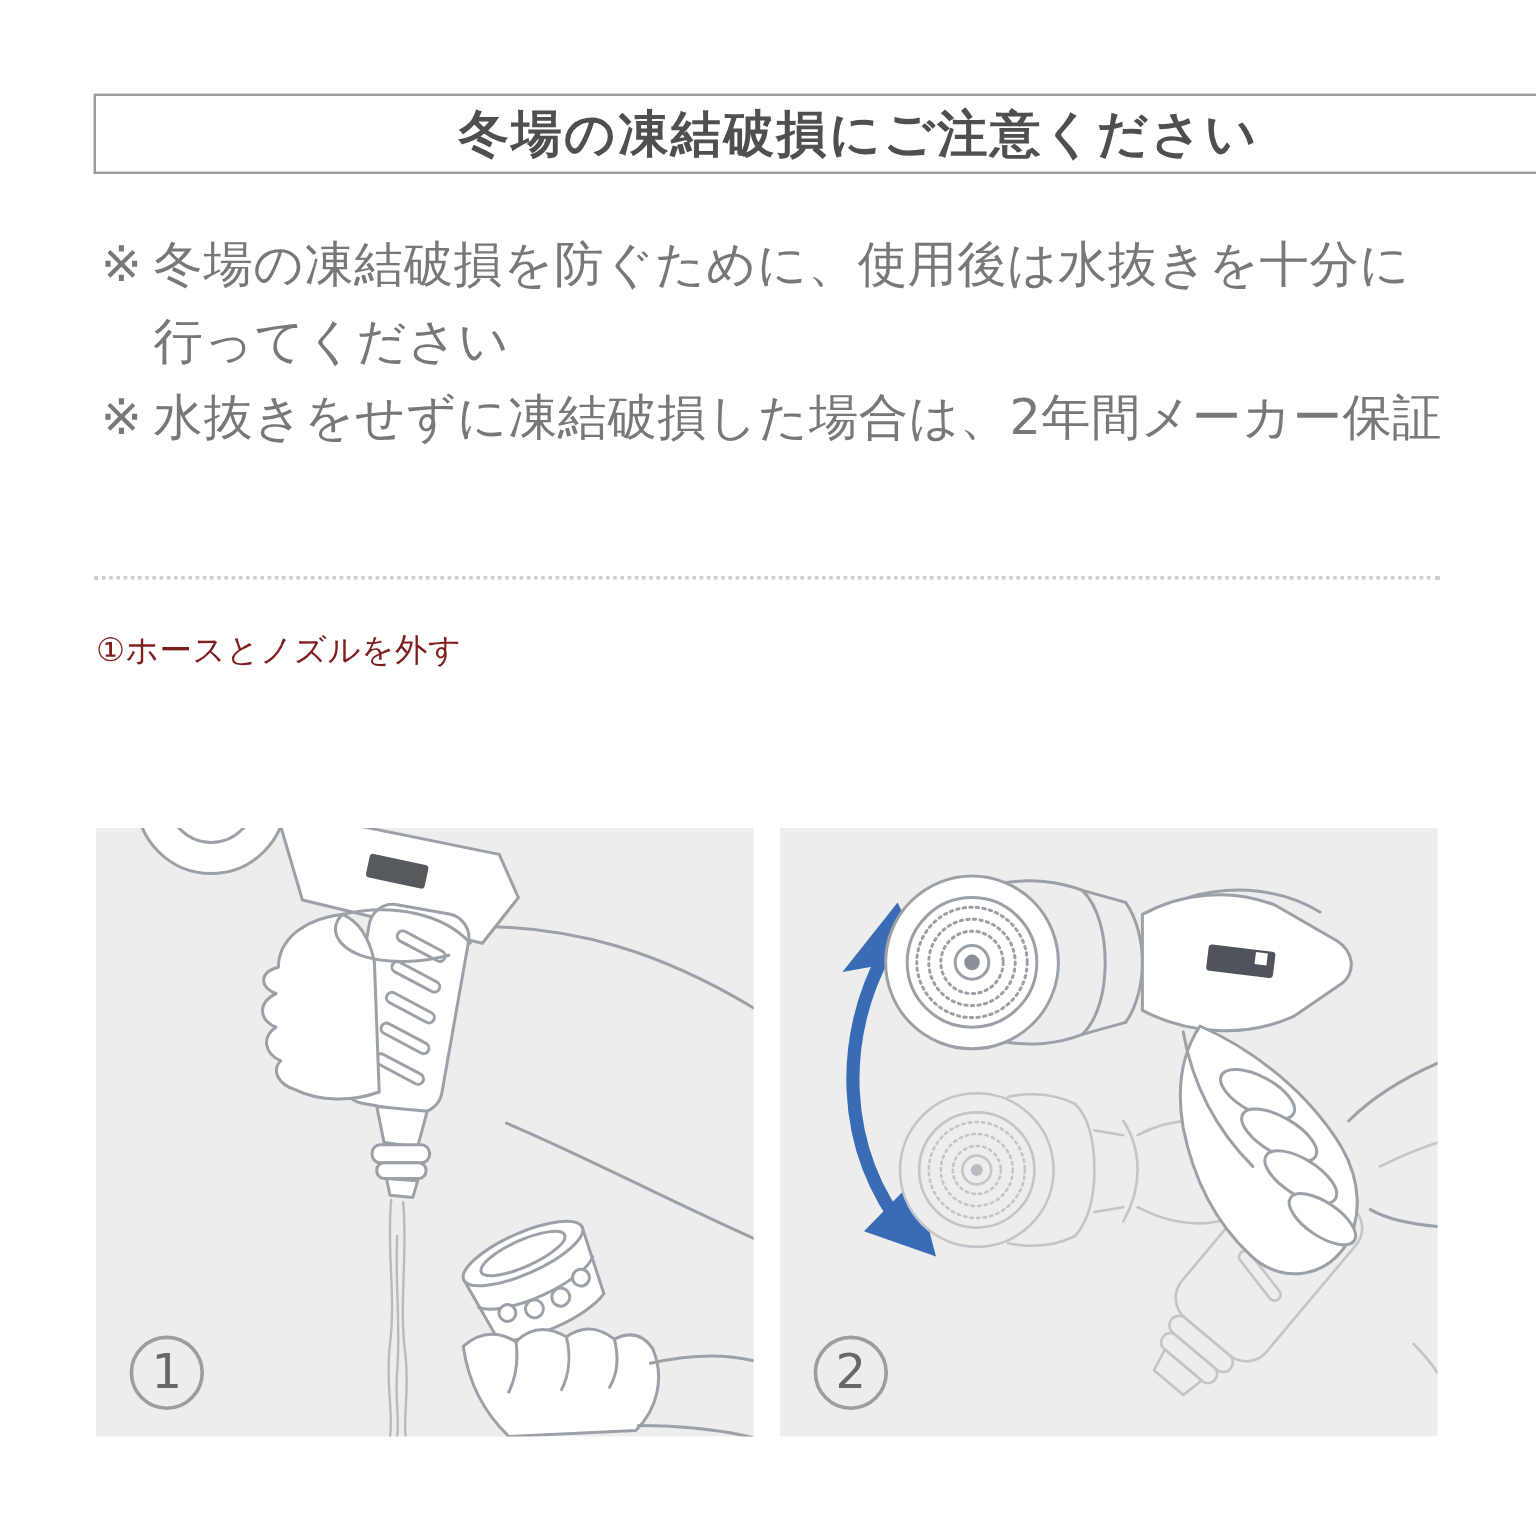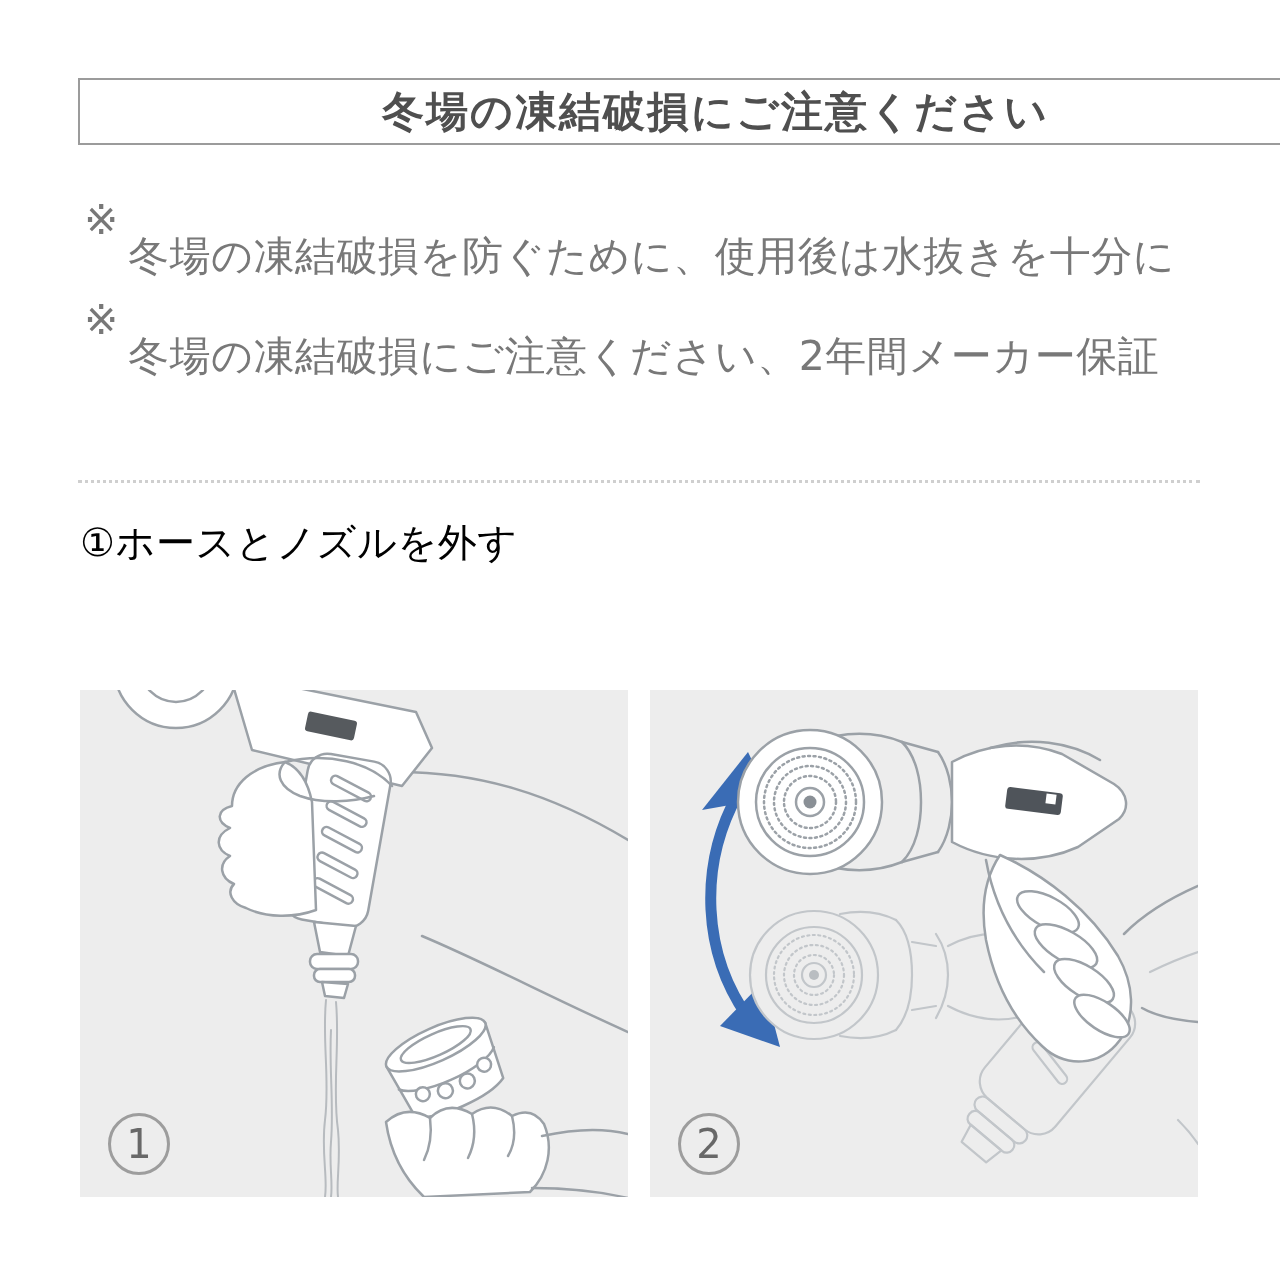--- a/index.html
+++ b/index.html
@@ -10,27 +10,27 @@
     position:absolute;left:78px;top:78px;width:1275px;height:67px;
     box-sizing:border-box;border:2px solid #9b9b9b;background:#ffffff;
     display:flex;align-items:center;justify-content:center;
   }
   .title-text{font-size:42px;font-weight:bold;color:#4f4f4f;letter-spacing:2px;white-space:nowrap;}
 
   .notes{position:absolute;left:84px;top:188px;width:1116px;}
   .note{display:flex;align-items:flex-start;font-size:41px;color:#787878;line-height:64px;letter-spacing:0.5px;}
   .note-marker{flex:0 0 44px;}
   .note-lines{flex:1;}
-  .note-line{display:block;white-space:nowrap;margin-top:36px;}
+  .note-line{display:block;white-space:nowrap;}
 
   .divider{position:absolute;left:78px;top:480px;width:1122px;height:0;
     border-top:3px dotted #cfcfcf;}
 
   .steps{position:absolute;left:80px;top:508px;width:1120px;}
-  .step{font-size:39px;color:#000000;line-height:70px;letter-spacing:0.5px;white-space:nowrap;}
+  .step{font-size:27px;color:#7f1d1d;line-height:70px;letter-spacing:0.5px;white-space:nowrap;}
 
   .panel{position:absolute;top:690px;width:548px;height:507px;background:#ededed;}
   .panel-1{left:80px;}
   .panel-2{left:650px;}
   .panel svg{position:absolute;left:0;top:0;width:548px;height:507px;display:block;}
 
   .badge{
     position:absolute;left:28px;bottom:22px;width:62px;height:62px;
     box-sizing:border-box;border:3px solid #9d9d9d;border-radius:50%;
     display:flex;align-items:center;justify-content:center;
@@ -44,26 +44,27 @@
 
   <div class="title-box">
     <span class="title-text">冬場の凍結破損にご注意ください</span>
   </div>
 
   <div class="notes">
     <div class="note">
       <span class="note-marker">※</span>
       <span class="note-lines">
         <span class="note-line">冬場の凍結破損を防ぐために、使用後は水抜きを十分に</span>
+        <span class="note-line">行ってください</span>
       </span>
     </div>
     <div class="note">
       <span class="note-marker">※</span>
       <span class="note-lines">
-        <span class="note-line">冬場の凍結破損にご注意ください、2年間メーカー保証</span>
+        <span class="note-line">水抜きをせずに凍結破損した場合は、2年間メーカー保証</span>
       </span>
     </div>
   </div>
 
   <div class="divider"></div>
 
   <div class="steps">
     <div class="step">①ホースとノズルを外す</div>
   </div>
 

